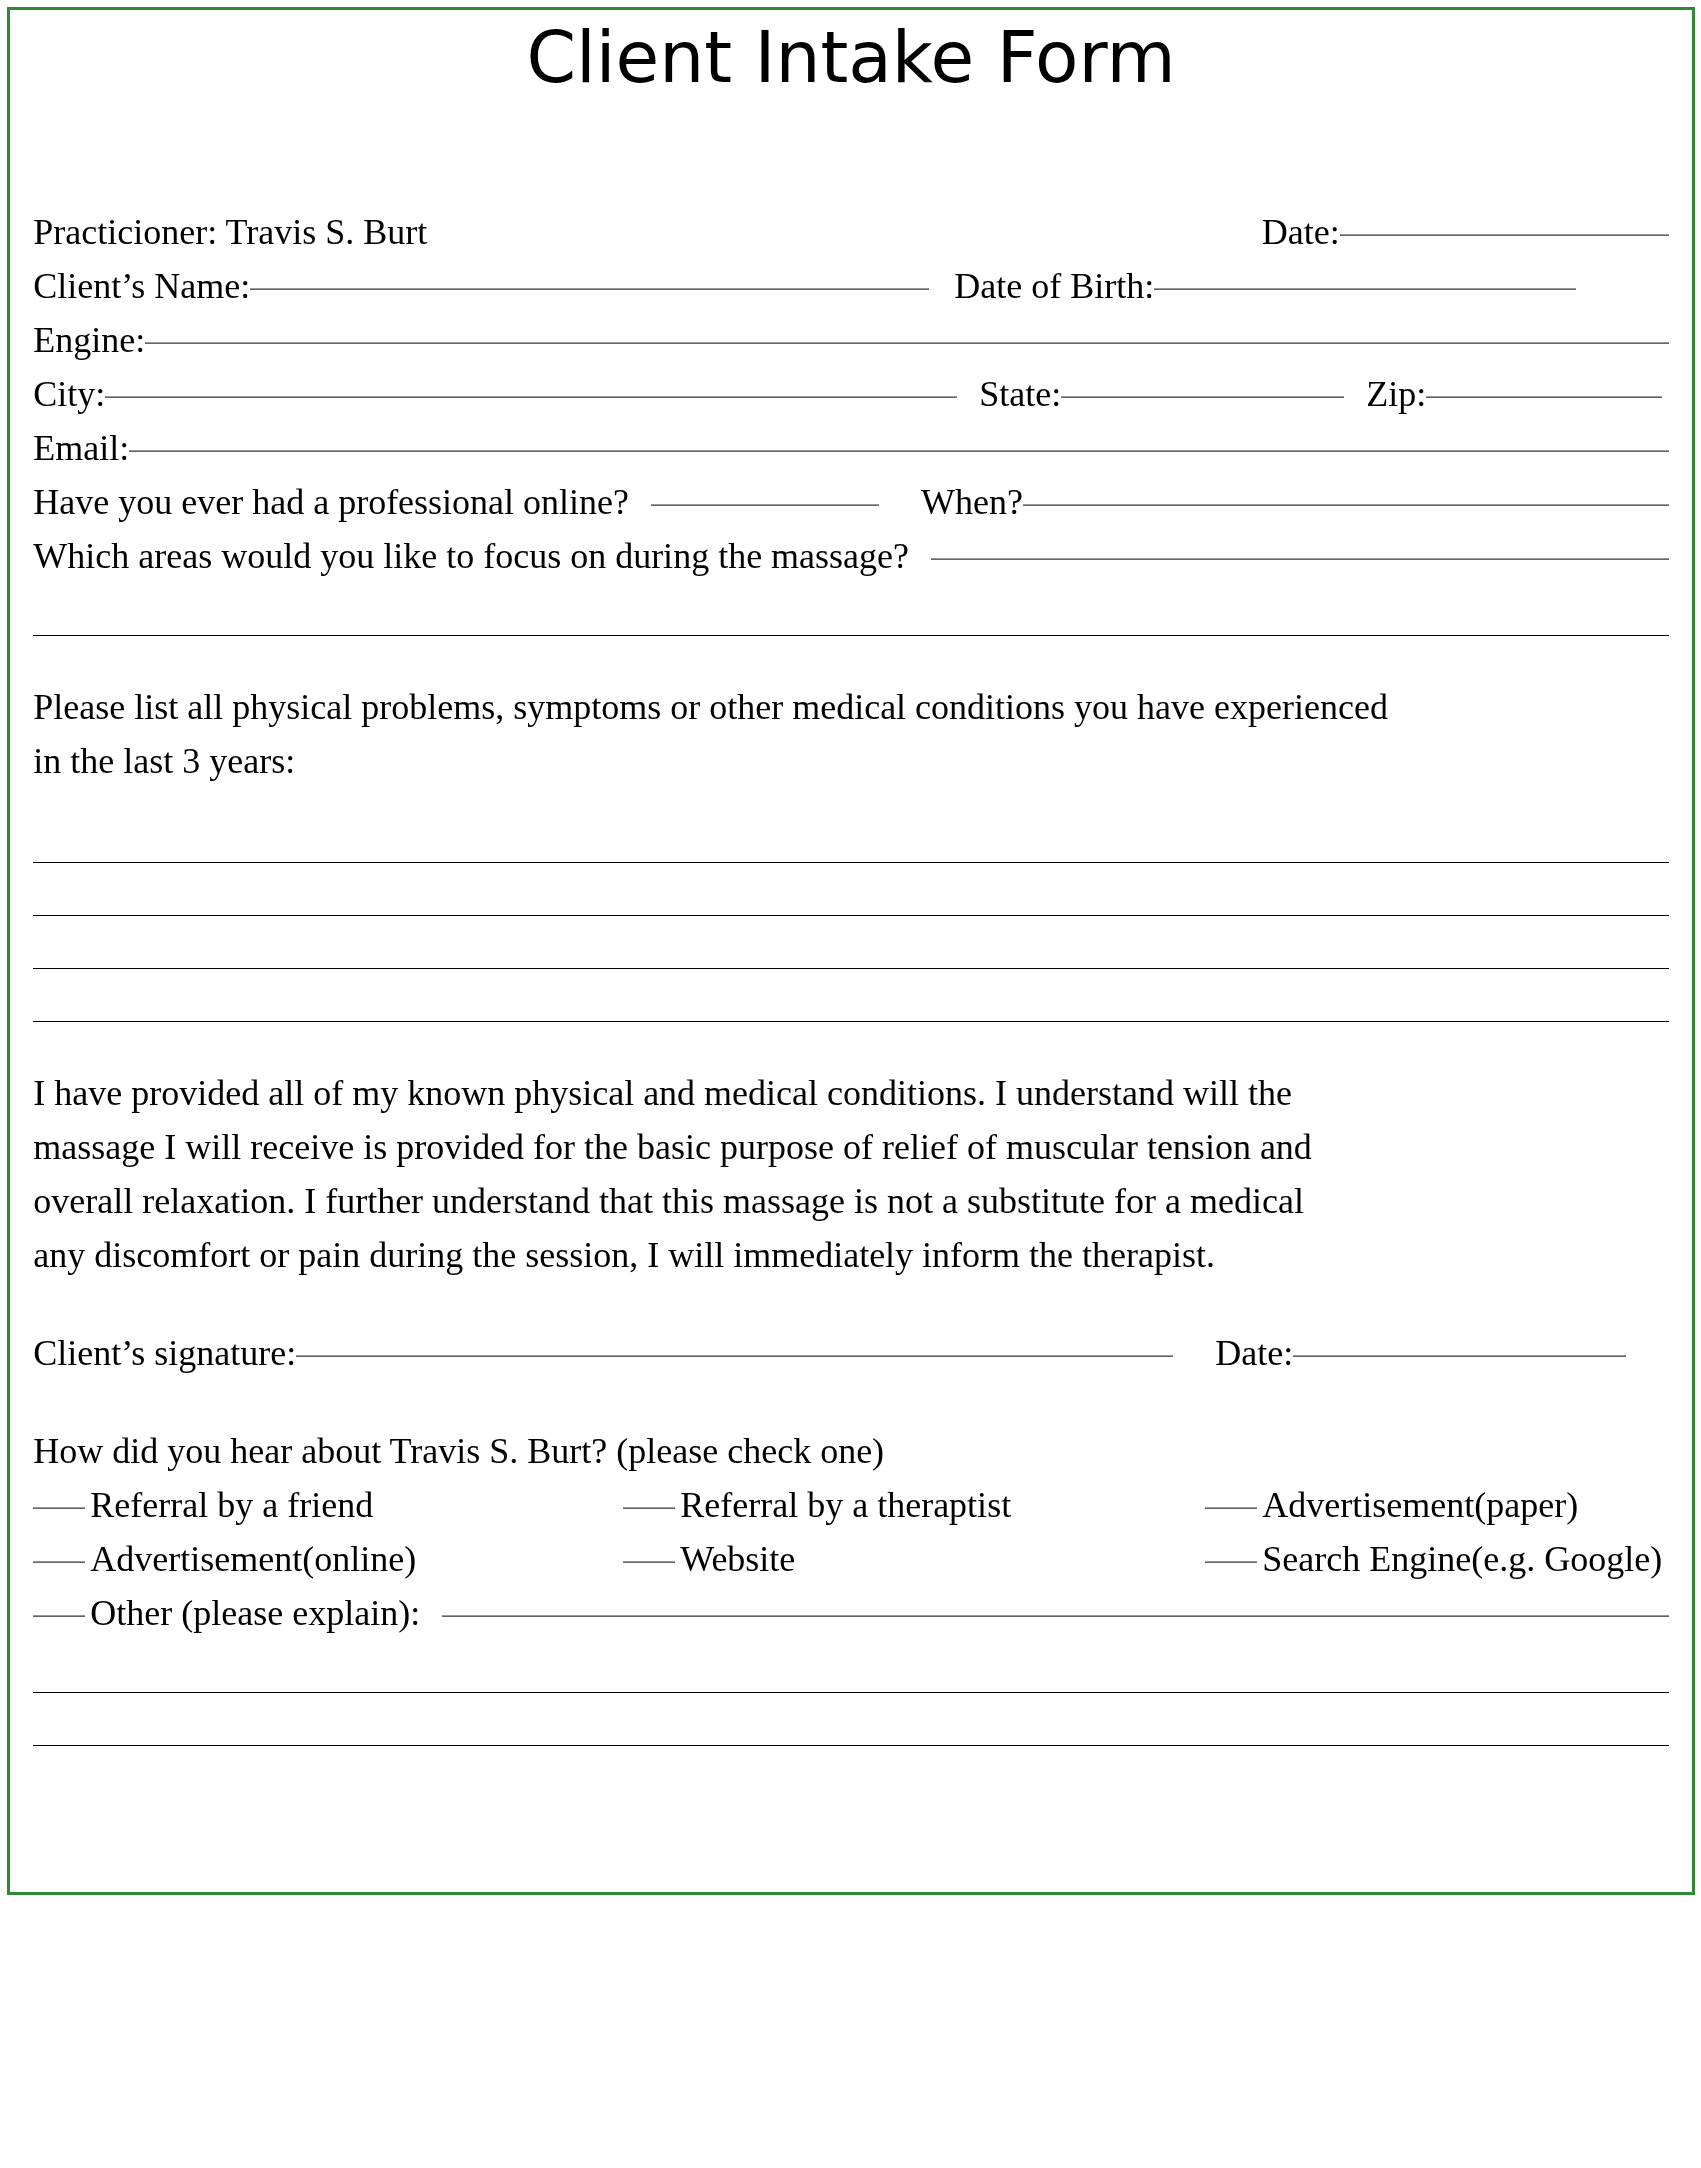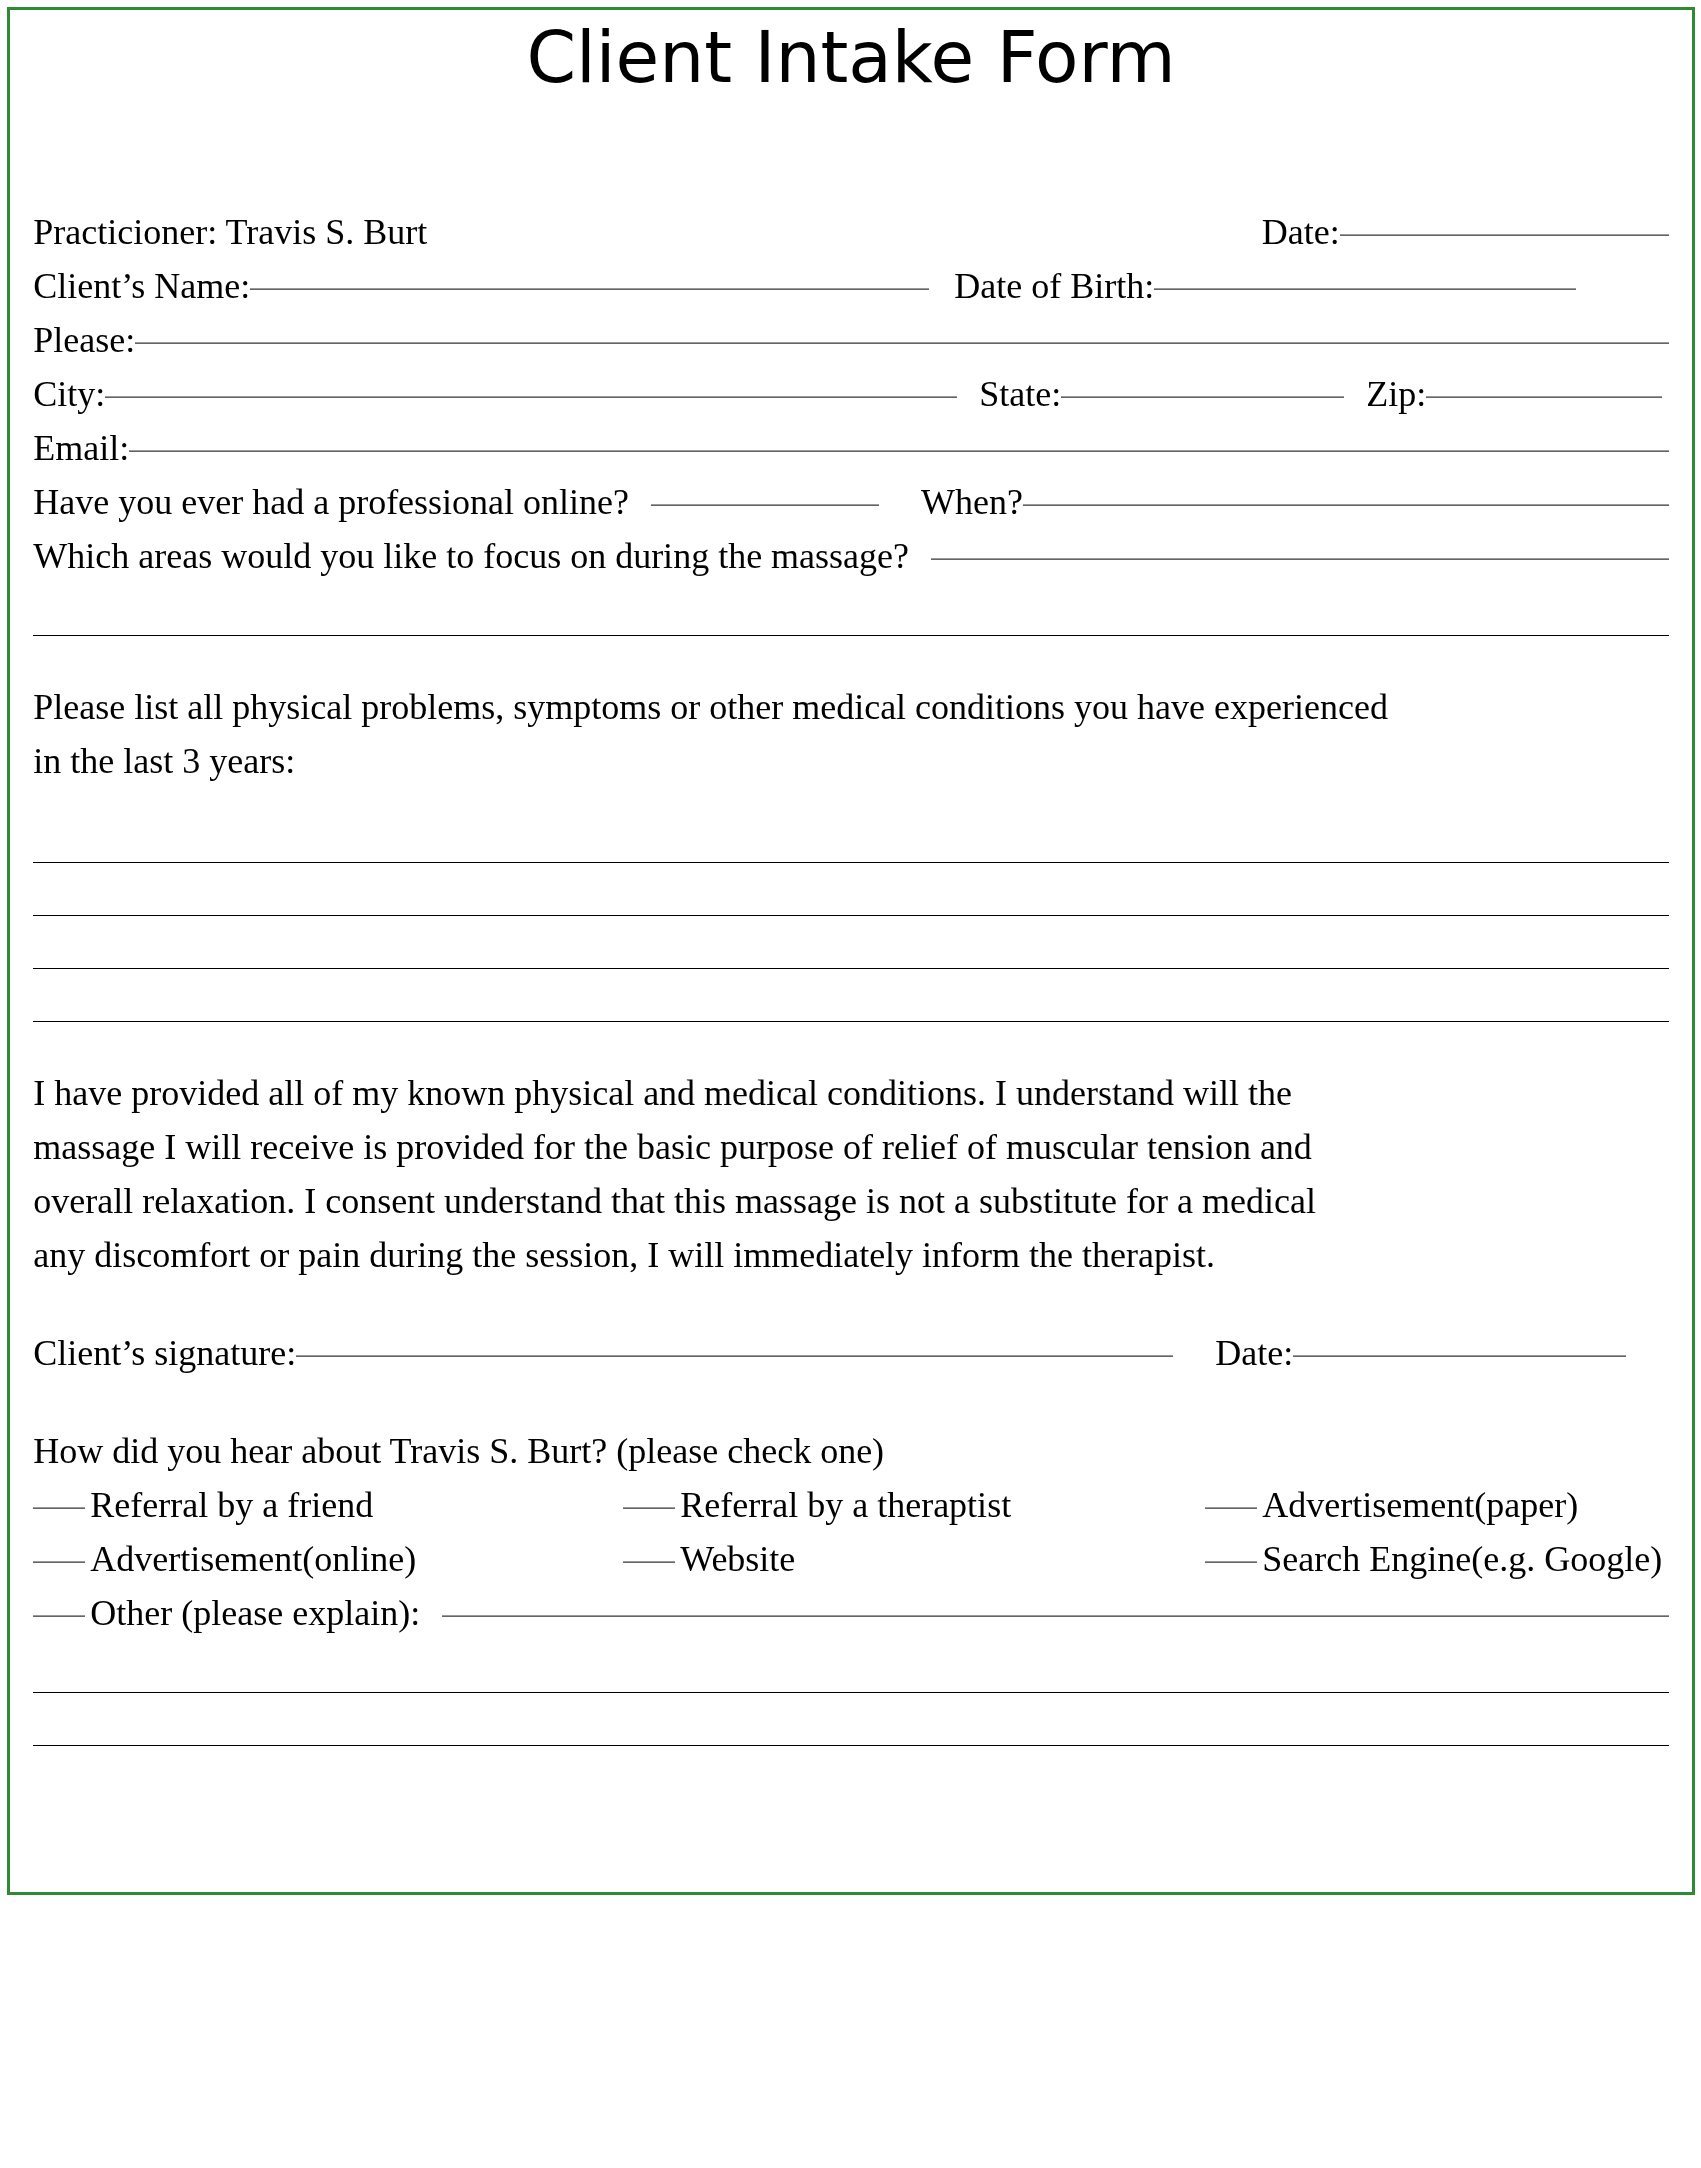--- a/index.html
+++ b/index.html
@@ -132,21 +132,21 @@
 
       <div class="row">
         <span class="lbl">Client’s Name:</span>
         <span class="rule fixed-name"></span>
         <span class="spacer-30"></span>
         <span class="lbl">Date of Birth:</span>
         <span class="rule fixed-dob"></span>
       </div>
 
       <div class="row">
-        <span class="lbl">Please:</span>
+        <span class="lbl">Engine:</span>
         <span class="rule"></span>
       </div>
 
       <div class="row">
         <span class="lbl">City:</span>
         <span class="rule fixed-city"></span>
         <span class="spacer-26"></span>
         <span class="lbl">State:</span>
         <span class="rule fixed-state"></span>
         <span class="spacer-26"></span>
@@ -188,21 +188,21 @@
       <div class="fullrule"></div>
       <div class="fullrule"></div>
       <div class="fullrule"></div>
       <div class="fullrule"></div>
 
       <div class="gap-md"></div>
 
       <div class="para">
         <div>I have provided all of my known physical and medical conditions. I understand will the</div>
         <div>massage I will receive is provided for the basic purpose of relief of muscular tension and</div>
-        <div>overall relaxation. I consent understand that this massage is not a substitute for a medical</div>
+        <div>overall relaxation. I further understand that this massage is not a substitute for a medical</div>
         <div>any discomfort or pain during the session, I will immediately inform the therapist.</div>
       </div>
 
       <div class="gap-md"></div>
 
       <div class="row">
         <span class="lbl">Client’s signature:</span>
         <span class="rule fixed-sig"></span>
         <span class="spacer-50"></span>
         <span class="lbl">Date:</span>

